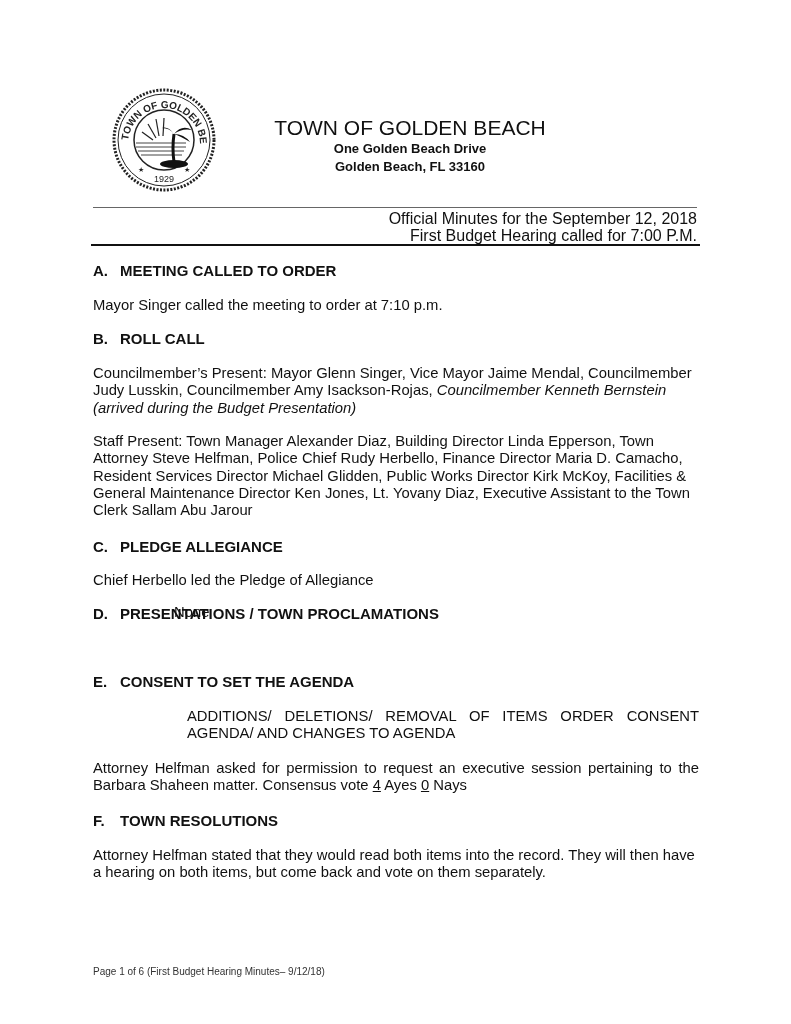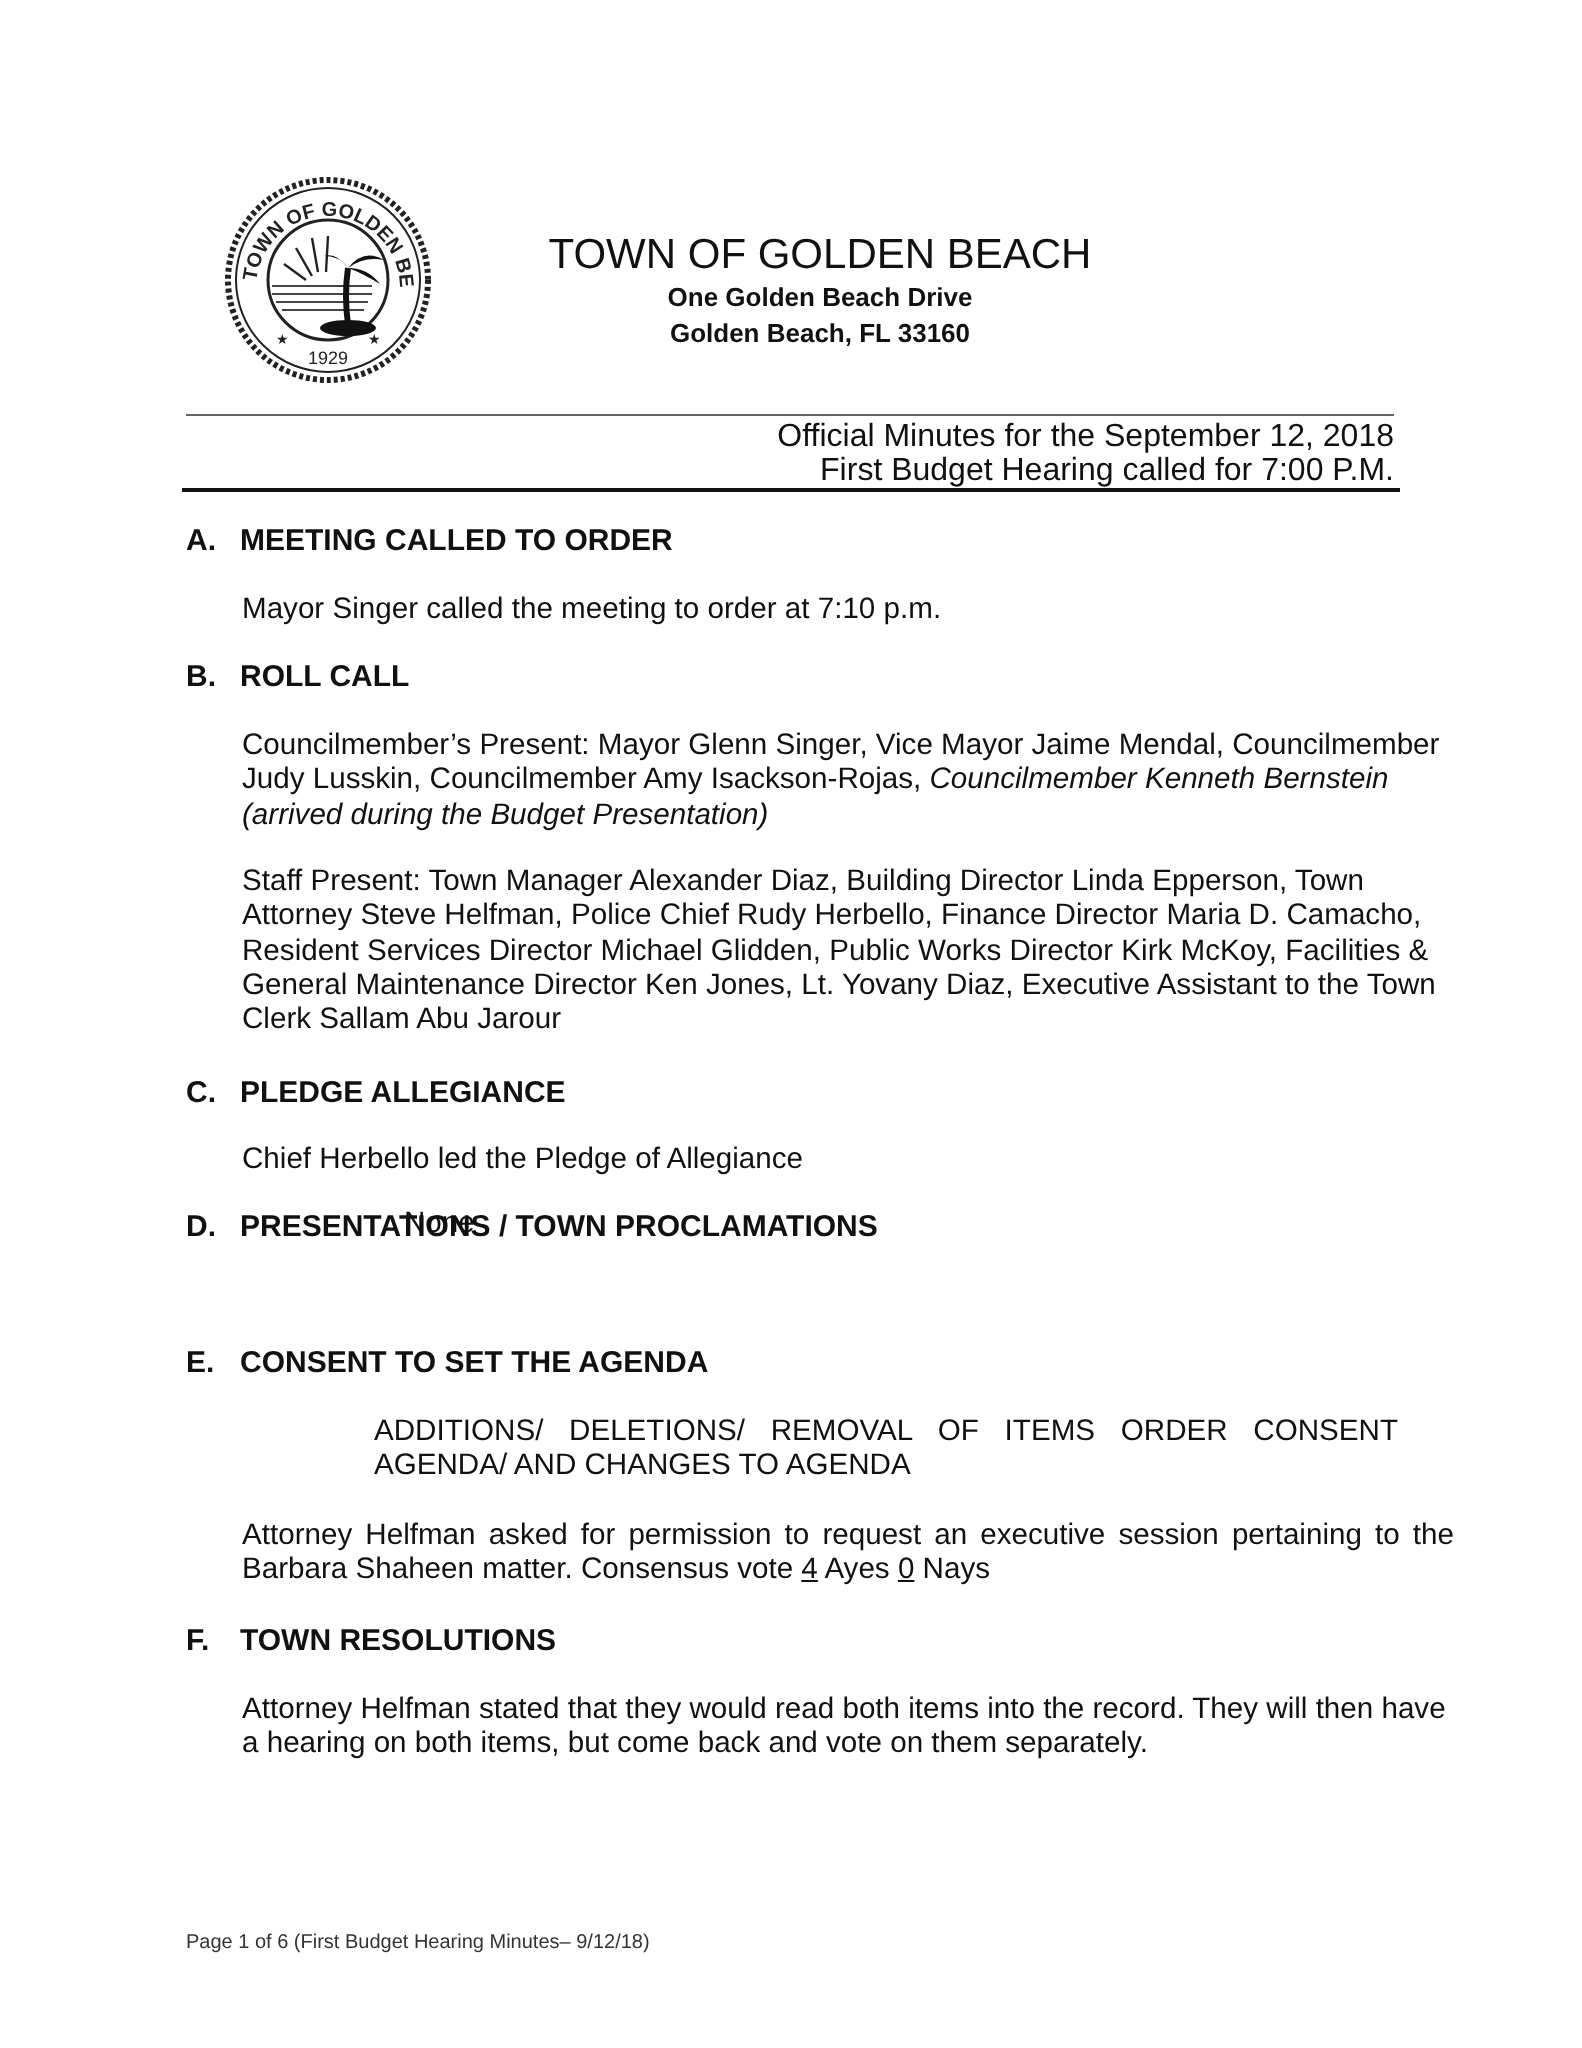--- a/index.html
+++ b/index.html
@@ -12,21 +12,21 @@
   .hdr-sub { left: 230px; width: 360px; text-align: center; font-size: 13px; font-weight: bold; }
   .hdr-sub1 { top: 141px; }
   .hdr-sub2 { top: 159px; }
   .rule-thin { left: 93px; width: 604px; top: 207px; height: 1px; background: #666; }
   .rule-thick { left: 91px; width: 609px; top: 244px; height: 2px; background: #111; }
   .min1, .min2 { left: 93px; width: 604px; text-align: right; font-size: 16px; font-weight: normal; }
   .min1 { top: 210px; }
   .min2 { top: 227px; }
   .sec { left: 93px; font-size: 15px; font-weight: bold; white-space: nowrap; }
   .sec .letter { display: inline-block; width: 27px; }
-  .para { left: 93px; width: 606px; font-size: 14.8px; line-height: 17.3px; margin-left: 28px; }
+  .para { left: 93px; width: 606px; font-size: 14.8px; line-height: 17.3px; }
   .para b { font-weight: normal; }
   .para i { font-style: italic; }
   .indent { left: 187px; width: 512px; font-size: 14.8px; line-height: 17.3px; text-align: justify; text-align-last: left; }
   .justify { text-align: justify; }
   .u { text-decoration: underline; }
   .footer { left: 93px; top: 966px; font-size: 10px; color: #333; }
 </style>
 </head>
 <body>
 

